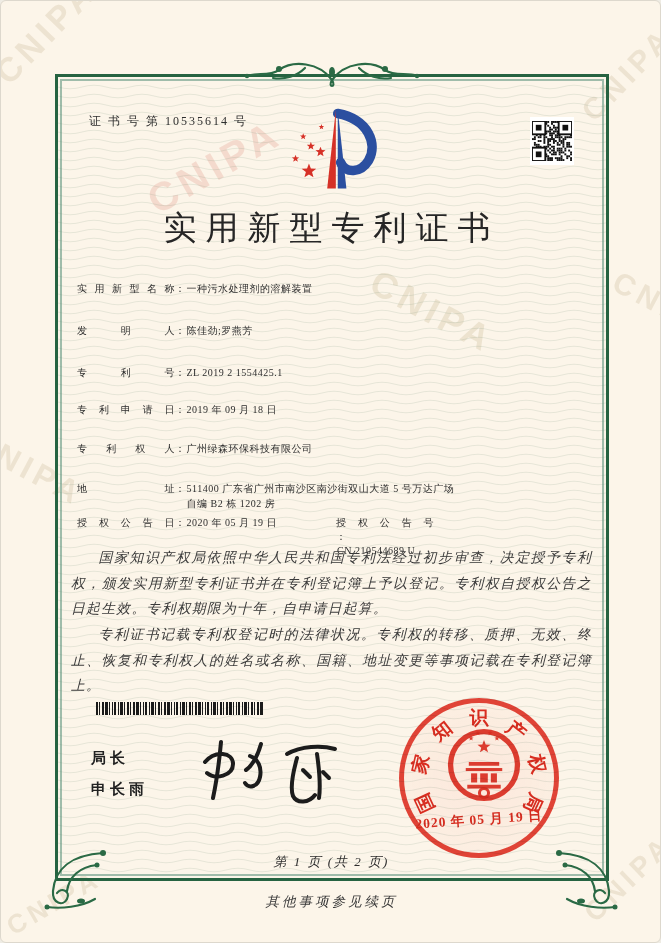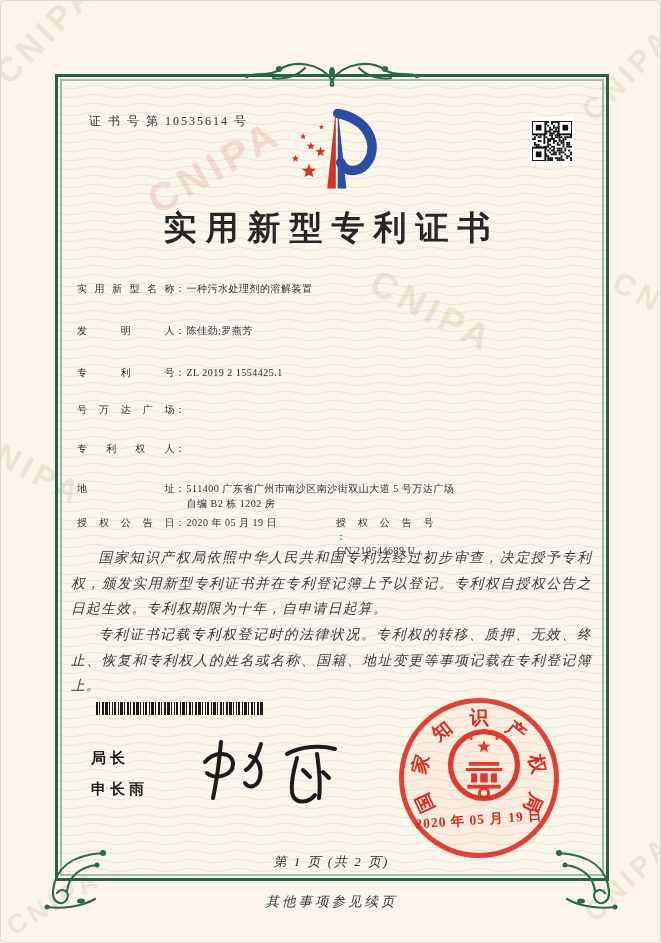--- a/index.html
+++ b/index.html
@@ -18,21 +18,21 @@
   .wm7{left:588px;top:900px;font-size:28px;transform:rotate(-44deg);}
   .wm8{left:8px;top:912px;font-size:26px;transform:rotate(-30deg);}
   .frame{position:absolute;left:54px;top:73px;width:554px;height:807px;z-index:2;
          border:3px solid #266341;outline:2px solid #9fbcaa;outline-offset:-7px;box-sizing:border-box;}
   .guilloche{position:absolute;left:0;top:0;z-index:0;pointer-events:none;}
   .certno{position:absolute;left:88px;top:112px;font-size:12px;letter-spacing:2px;z-index:3;}
   .logo{position:absolute;left:283px;top:101px;z-index:3;}
   .qr{position:absolute;left:529px;top:116px;width:44px;height:48px;background:#fff;z-index:3;
       display:flex;align-items:center;justify-content:center;}
   .title{position:absolute;left:0;top:205px;width:661px;text-align:center;font-size:33px;
-         font-weight:bold;letter-spacing:9px;color:#262626;z-index:3;}
+         font-weight:normal;letter-spacing:9px;color:#262626;z-index:3;}
   .row{position:absolute;left:76px;display:flex;align-items:flex-start;font-size:10px;
        letter-spacing:.5px;z-index:3;}
   .flabel{display:inline-block;width:98px;text-align:justify;text-align-last:justify;}
   .fvalue{margin-left:1px;white-space:pre-line;line-height:1.45;}
   .r1{top:281px}.r2{top:323px}.r3{top:365px}.r4{top:402px}.r5{top:441px}.r6{top:481px}
   .r7{top:515px;width:520px}
   .grp2{position:absolute;left:259px;display:flex;flex-direction:column;}
   .paras{position:absolute;left:70px;top:544px;width:521px;z-index:3;font-size:13.8px;
          line-height:1.86;letter-spacing:1.3px;color:#3a3a3a;text-align:justify;font-style:italic;}
   .paras p{margin:0;text-indent:2em;}
@@ -398,26 +398,28 @@
     <span class="flabel">发明人</span>
       <span>：</span>
       <span class="fvalue">陈佳劲;罗燕芳</span>
   </div>
   <div class="row r3">
     <span class="flabel">专利号</span>
       <span>：</span>
       <span class="fvalue">ZL 2019 2 1554425.1</span>
   </div>
   <div class="row r4">
-    <span class="flabel">号万达广场</span>
-      <span>：</span>
+    <span class="flabel">专利申请日</span>
+      <span>：</span>
+      <span class="fvalue">2019 年 09 月 18 日</span>
   </div>
   <div class="row r5">
     <span class="flabel">专利权人</span>
       <span>：</span>
+      <span class="fvalue">广州绿森环保科技有限公司</span>
   </div>
   <div class="row r6">
     <span class="flabel">地址</span>
       <span>：</span>
       <span class="fvalue">511400 广东省广州市南沙区南沙街双山大道 5 号万达广场
 自编 B2 栋 1202 房</span>
   </div>
   <div class="row r7">
     <span class="flabel">授权公告日</span>
       <span>：</span>

